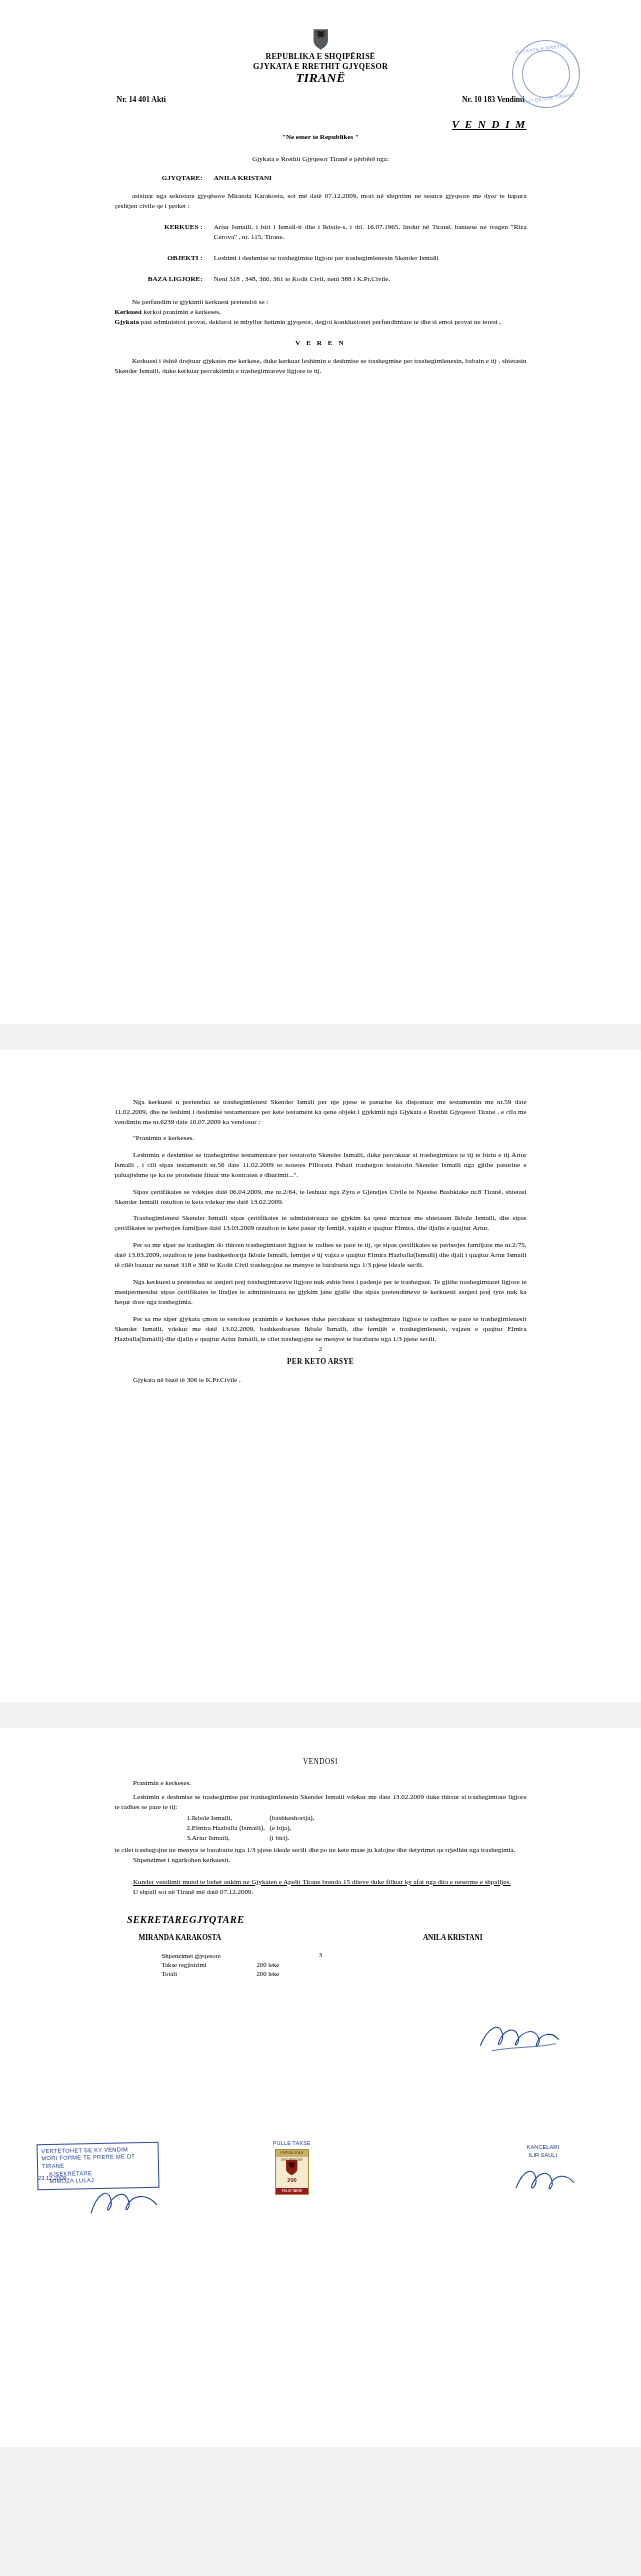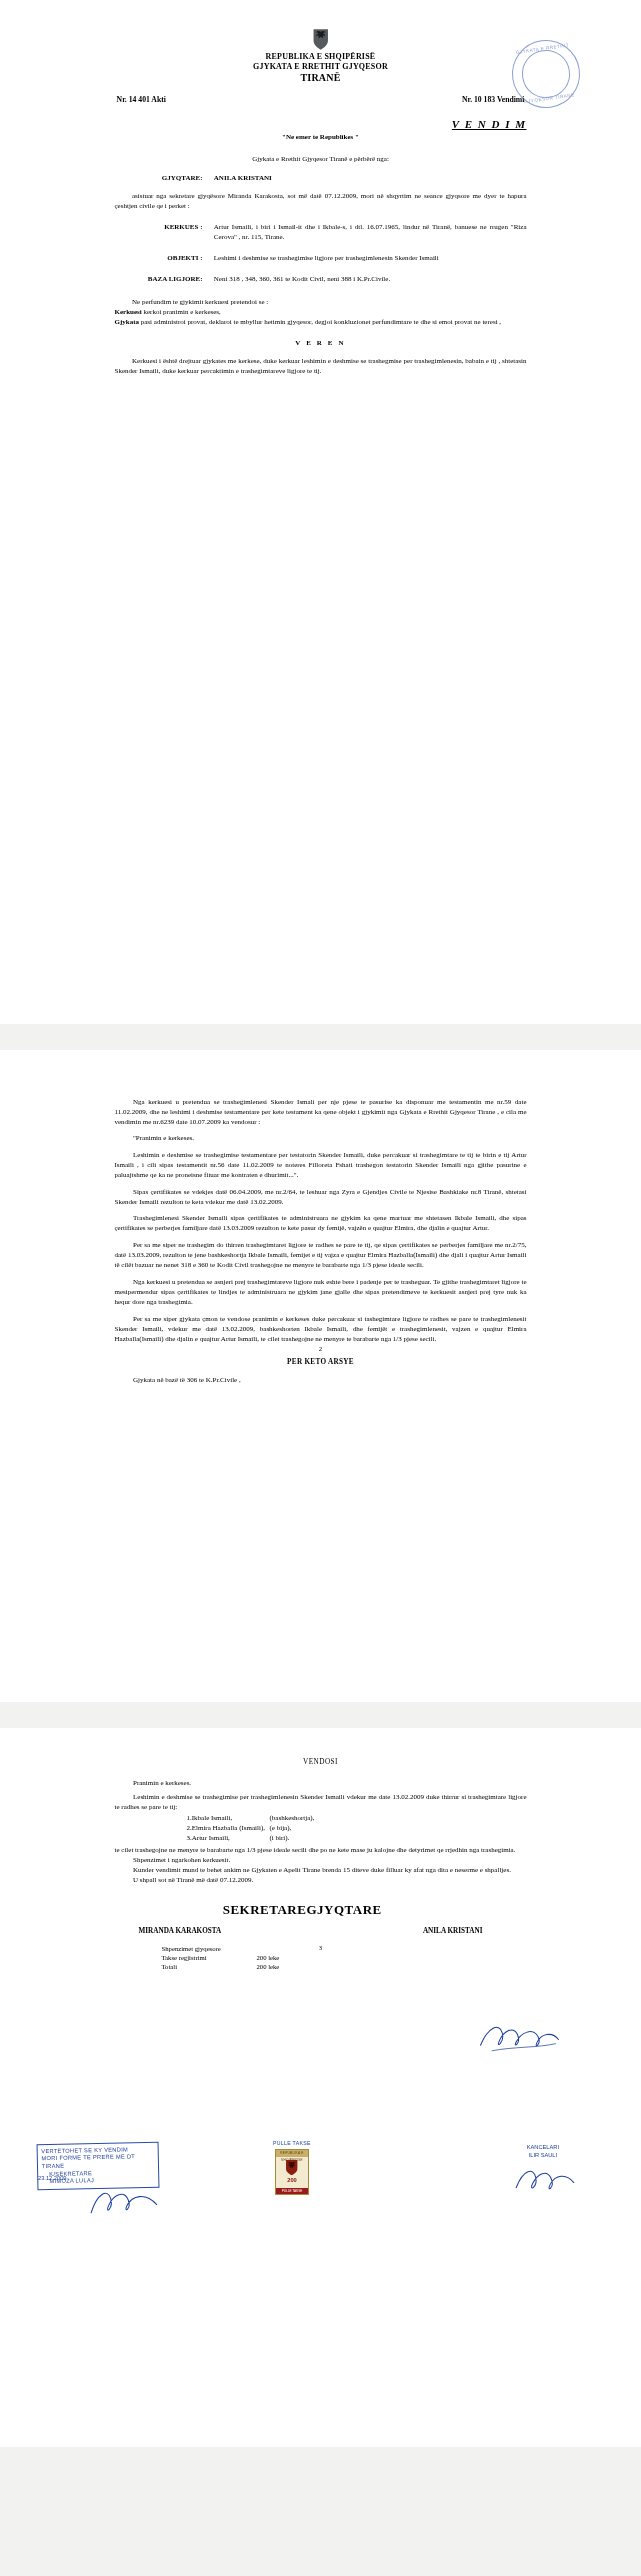--- a/index.html
+++ b/index.html
@@ -40,21 +40,21 @@
   }
   .emblem svg { display: block; }
 
   .hdr-line {
     text-align: center;
     font-weight: bold;
     font-size: 8px;
     letter-spacing: 0.2px;
     line-height: 10.3px;
   }
-  .hdr-line.small { font-size: 10px; }
+  .hdr-line.small { font-size: 13px; font-style: italic; }
 
   .aktinr {
     margin-top: 12.4px;
     display: flex;
     justify-content: space-between;
     font-weight: bold;
     font-size: 7.7px;
     padding: 0 2.1px;
   }
 
@@ -162,25 +162,26 @@
     font-size: 7px;
     line-height: 9.8px;
     display: flex;
   }
   .list-row .a { width: 155px; padding-left: 72px; box-sizing: border-box; }
   .list-row .b { flex: 1; }
 
   
   .sig-row {
     display: flex;
-    justify-content: center;
+    justify-content: flex-start;
     margin-top: 17.5px;
     font-weight: bold;
-    font-size: 13px;
+    font-size: 10px;
     letter-spacing: 0.5px;
+    font-style: italic;
   }
   .sig-row .l { padding-left: 12.4px; }
   .sig-row .r { padding-right: 49px; }
   .sig-names {
     display: flex;
     justify-content: space-between;
     margin-top: 8.2px;
     font-weight: bold;
     font-size: 7.2px;
   }
@@ -399,21 +400,21 @@
         <div class="b">(e bija),</div>
       </div>
       <div class="list-row">
         <div class="a"><span>3.</span><span>Artur Ismaili,</span></div>
         <div class="b">(i biri).</div>
       </div>
     </div>
 
     <div class="p2" style="margin-top:1px;">te cilet trashegojne ne menyre te barabarte nga 1/3  pjese ideale secili dhe po ne kete  mase ju kalojne dhe detyrimet qe rrjedhin nga trashegimia.</div>
     <div class="p2 ind" style="margin-top:0;">Shpenzimet i ngarkohen kerkuesit.</div>
-    <div class="p2 ind" style="margin-top:0;">Kunder vendimit mund te behet ankim ne Gjykaten e Apelit Tirane brenda 15 diteve duke filluar ky afat nga dita e neserme e shpalljes.</div>
+    <div class="p2 ind" style="margin-top:12px;text-decoration:underline;">Kunder vendimit mund te behet ankim ne Gjykaten e Apelit Tirane brenda 15 diteve duke filluar ky afat nga dita e neserme e shpalljes.</div>
     <div class="p2 ind" style="margin-top:0;">U shpall sot në Tiranë më datë 07.12.2009.</div>
 
     <div class="sig-row">
       <span class="l">SEKRETARE</span>
       <span class="r">GJYQTARE</span>
     </div>
     <div class="sig-names">
       <span class="l">MIRANDA KARAKOSTA</span>
       <span class="r">ANILA KRISTANI</span>
     </div>

